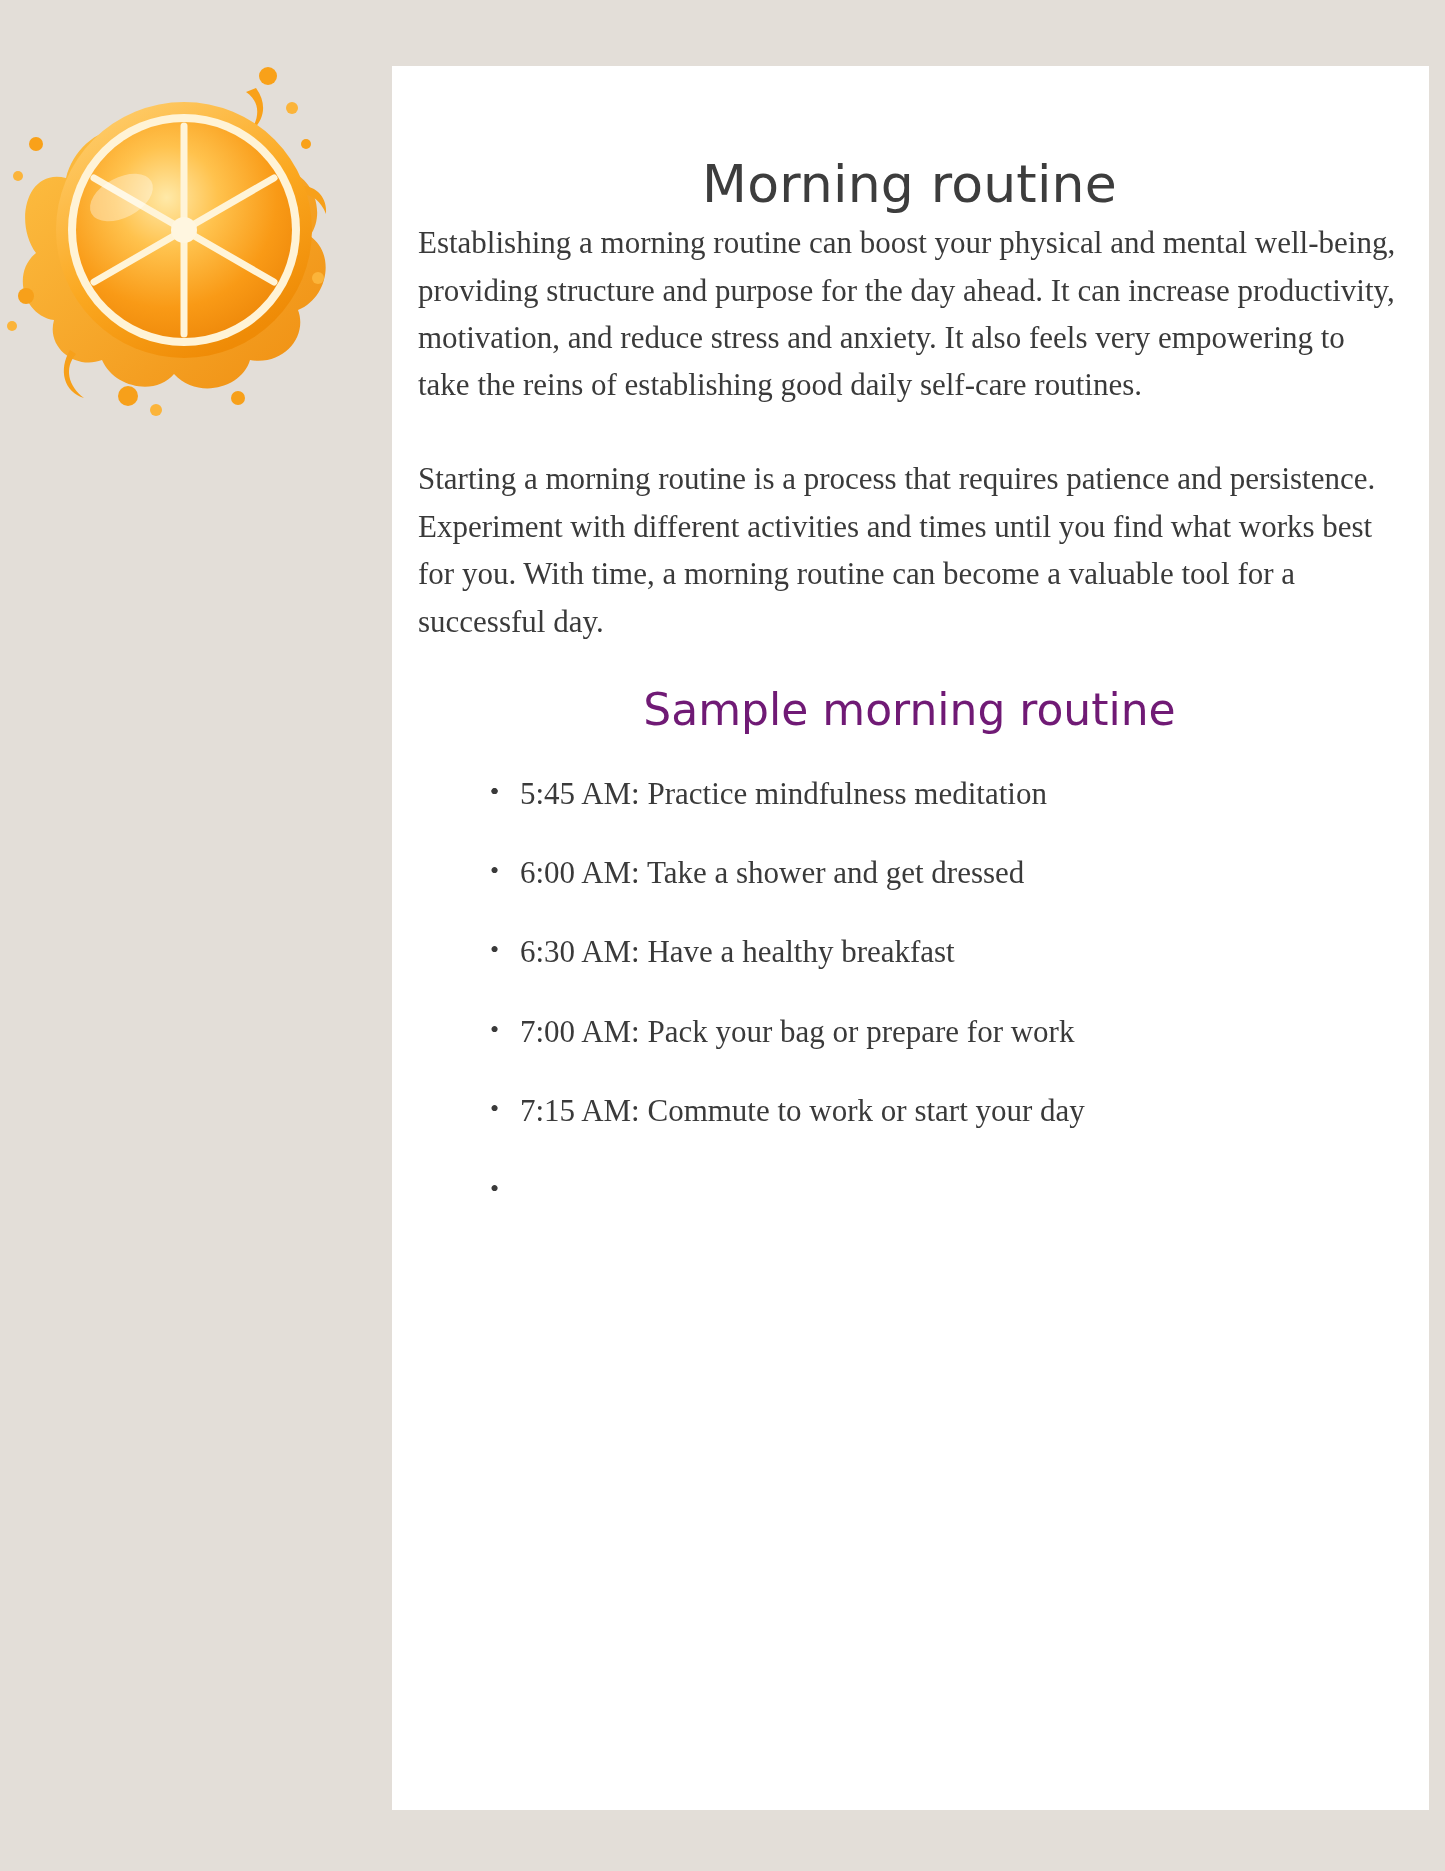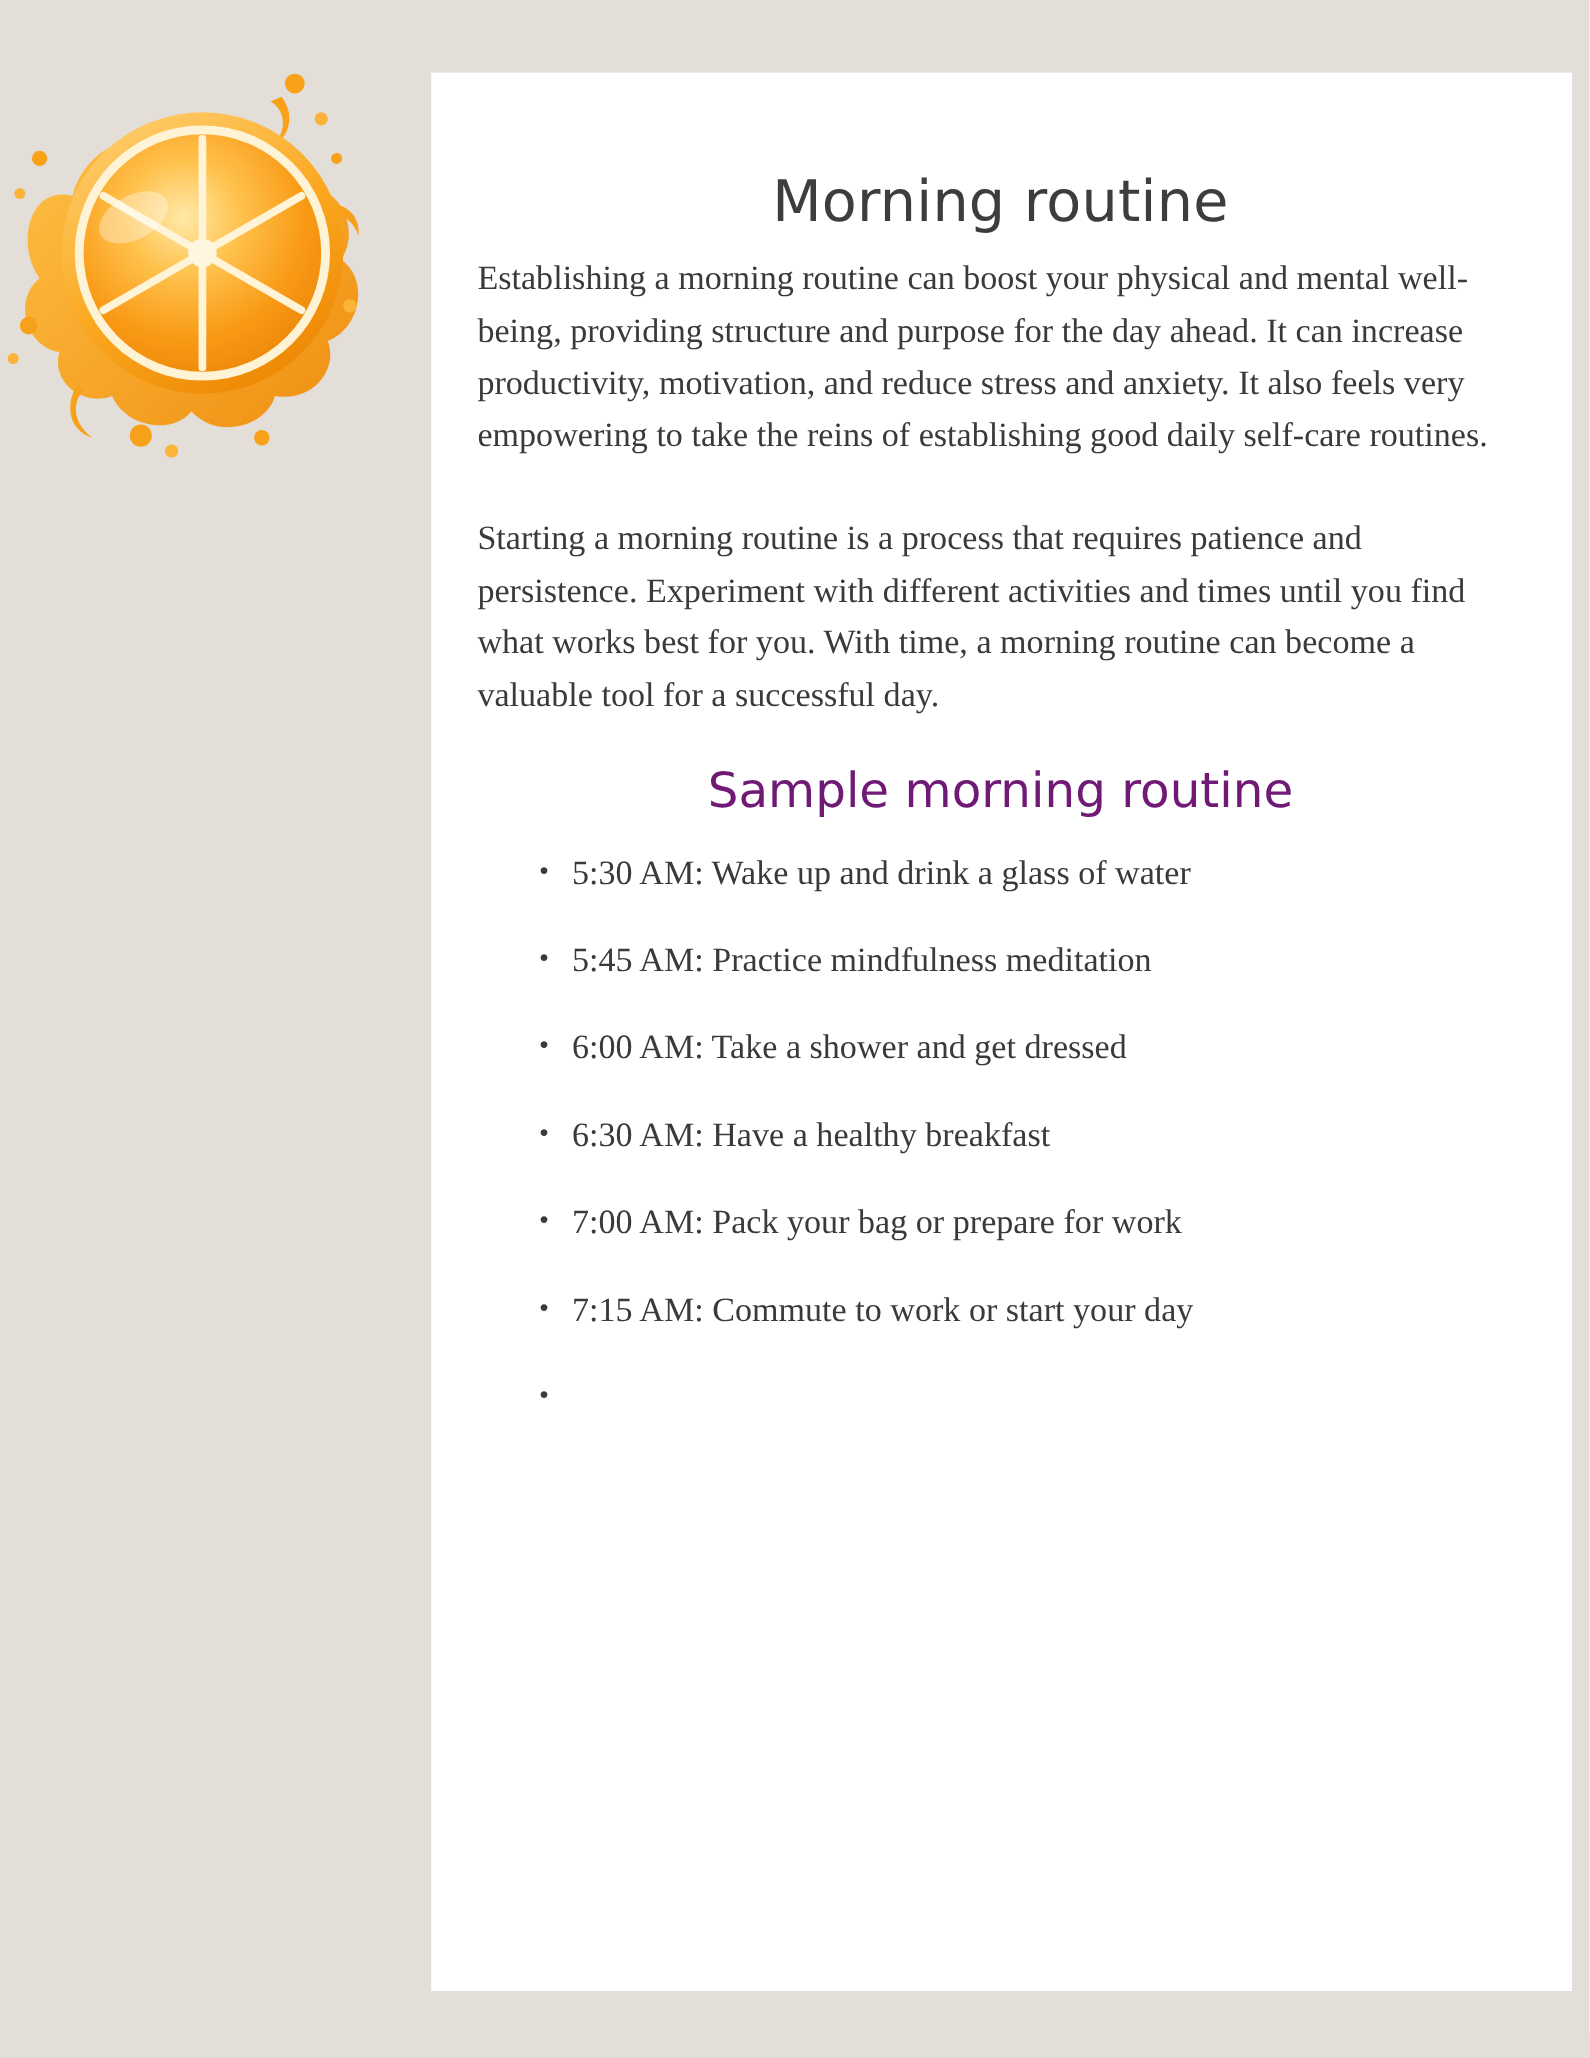--- a/index.html
+++ b/index.html
@@ -72,21 +72,21 @@
     color: #701a75;
     text-align: center;
     margin: 40px 0 0 0;
   }
 
   p.para {
     font-family: "Liberation Serif", serif;
     font-size: 31px;
     line-height: 1.53;
     color: #3a3a3a;
-    margin: 16px;
+    margin: 0;
     text-align: left;
   }
   p.para + p.para { margin-top: 1.5em; }
 
   ul.routine-list {
     list-style: none;
     margin: 26px 0 0 0;
     padding: 0 0 0 84px;
   }
   ul.routine-list li {
@@ -185,21 +185,20 @@
       <div class="body-block">
         <p class="para">Establishing a morning routine can boost your physical and mental well-being, providing structure and purpose for the day ahead. It can increase productivity, motivation, and reduce stress and anxiety. It also feels very empowering to take the reins of establishing good daily self-care routines.</p>
         <p class="para">Starting a morning routine is a process that requires patience and persistence. Experiment with different activities and times until you find what works best for you. With time, a morning routine can become a valuable tool for a successful day.</p>
       </div>
 
       <h2 class="subtitle">Sample morning routine</h2>
 
       <ul class="routine-list">
         <li>
           <span class="bullet">•</span>
-          <span>5:30 AM: Wake up and drink a glass of water</span>
         </li>
         <li>
           <span class="bullet">•</span>
           <span>5:45 AM: Practice mindfulness meditation</span>
         </li>
         <li>
           <span class="bullet">•</span>
           <span>6:00 AM: Take a shower and get dressed</span>
         </li>
         <li>

